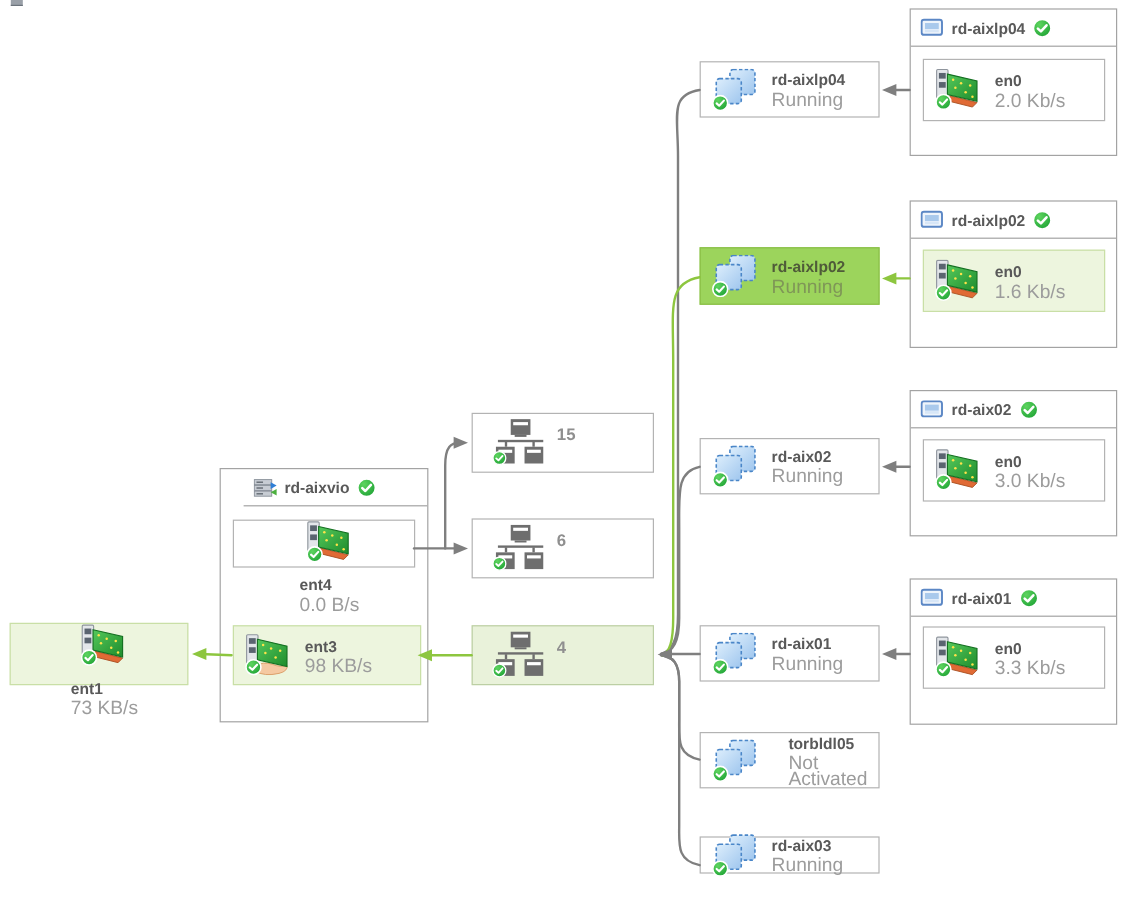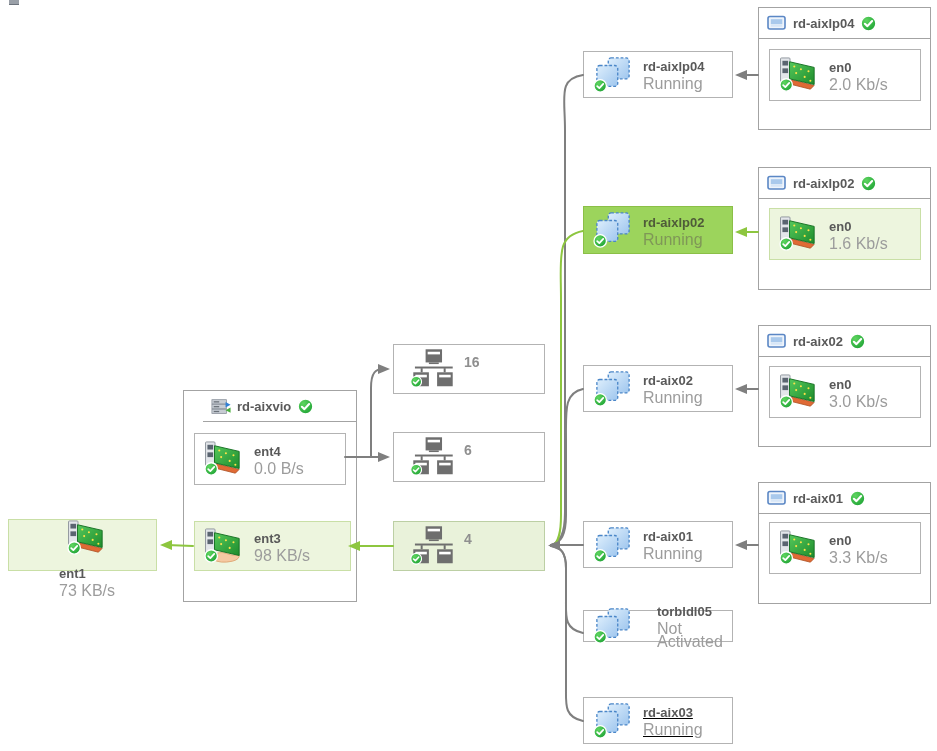--- a/index.html
+++ b/index.html
@@ -144,21 +144,21 @@
   <div class="container" style="left:183px;top:390px;width:174px;height:212px;padding-left:19px;">
     <div class="chead">
       <svg class="icon" width="20" height="17">
           <use href="#icon-vios"></use>
         </svg>
       <span>rd-aixvio</span>
       <svg class="icon" width="17" height="17">
           <use href="#icon-check"></use>
         </svg>
     </div>
-    <div class="box node" style="left:10px;top:42px;width:152px;height:52px;">
+    <div class="box node" style="left:10px;top:42px;width:152px;height:40px;flex-direction:column;">
       <svg class="icon" width="40" height="36">
           <use href="#icon-nic"></use>
         </svg>
       <div class="txt">
         <div class="lbl">ent4</div>
         <div class="sub">0.0 B/s</div>
       </div>
     </div>
     <div class="box node green-soft" style="left:10px;top:130px;width:157px;height:50px;">
       <svg class="icon" width="40" height="36">
@@ -168,21 +168,21 @@
         <div class="lbl">ent3</div>
         <div class="sub">98 KB/s</div>
       </div>
     </div>
   </div>
 
   <div class="box vlan" style="left:393px;top:344px;width:152px;height:50px;">
     <svg class="icon" width="46" height="40">
         <use href="#icon-switch"></use>
       </svg>
-    <div class="vlannum">16</div>
+    <div class="vlannum">15</div>
   </div>
   <div class="box vlan" style="left:393px;top:432px;width:152px;height:50px;">
     <svg class="icon" width="46" height="40">
         <use href="#icon-switch"></use>
       </svg>
     <div class="vlannum">6</div>
   </div>
   <div class="box vlan vlan-soft" style="left:393px;top:521px;width:152px;height:50px;">
     <svg class="icon" width="46" height="40">
         <use href="#icon-switch"></use>
@@ -219,30 +219,30 @@
   </div>
   <div class="box node" style="left:583px;top:521px;width:150px;height:47px;">
     <svg class="icon" width="40" height="36">
         <use href="#icon-lpar"></use>
       </svg>
     <div class="txt">
       <div class="lbl">rd-aix01</div>
       <div class="sub">Running</div>
     </div>
   </div>
-  <div class="box node" style="left:583px;top:610px;width:150px;height:32px;gap:24px;">
+  <div class="box node" style="left:583px;top:610px;width:150px;height:47px;gap:24px;">
     <svg class="icon" width="40" height="36">
         <use href="#icon-lpar"></use>
       </svg>
     <div class="txt">
       <div class="lbl">torbldl05</div>
       <div class="sub">Not Activated</div>
     </div>
   </div>
-  <div class="box node" style="left:583px;top:697px;width:150px;height:47px;text-decoration:underline;">
+  <div class="box node" style="left:583px;top:697px;width:150px;height:31px;">
     <svg class="icon" width="40" height="36">
         <use href="#icon-lpar"></use>
       </svg>
     <div class="txt">
       <div class="lbl">rd-aix03</div>
       <div class="sub">Running</div>
     </div>
   </div>
 
   <div class="container" style="left:758px;top:7px;width:173px;height:123px;">

